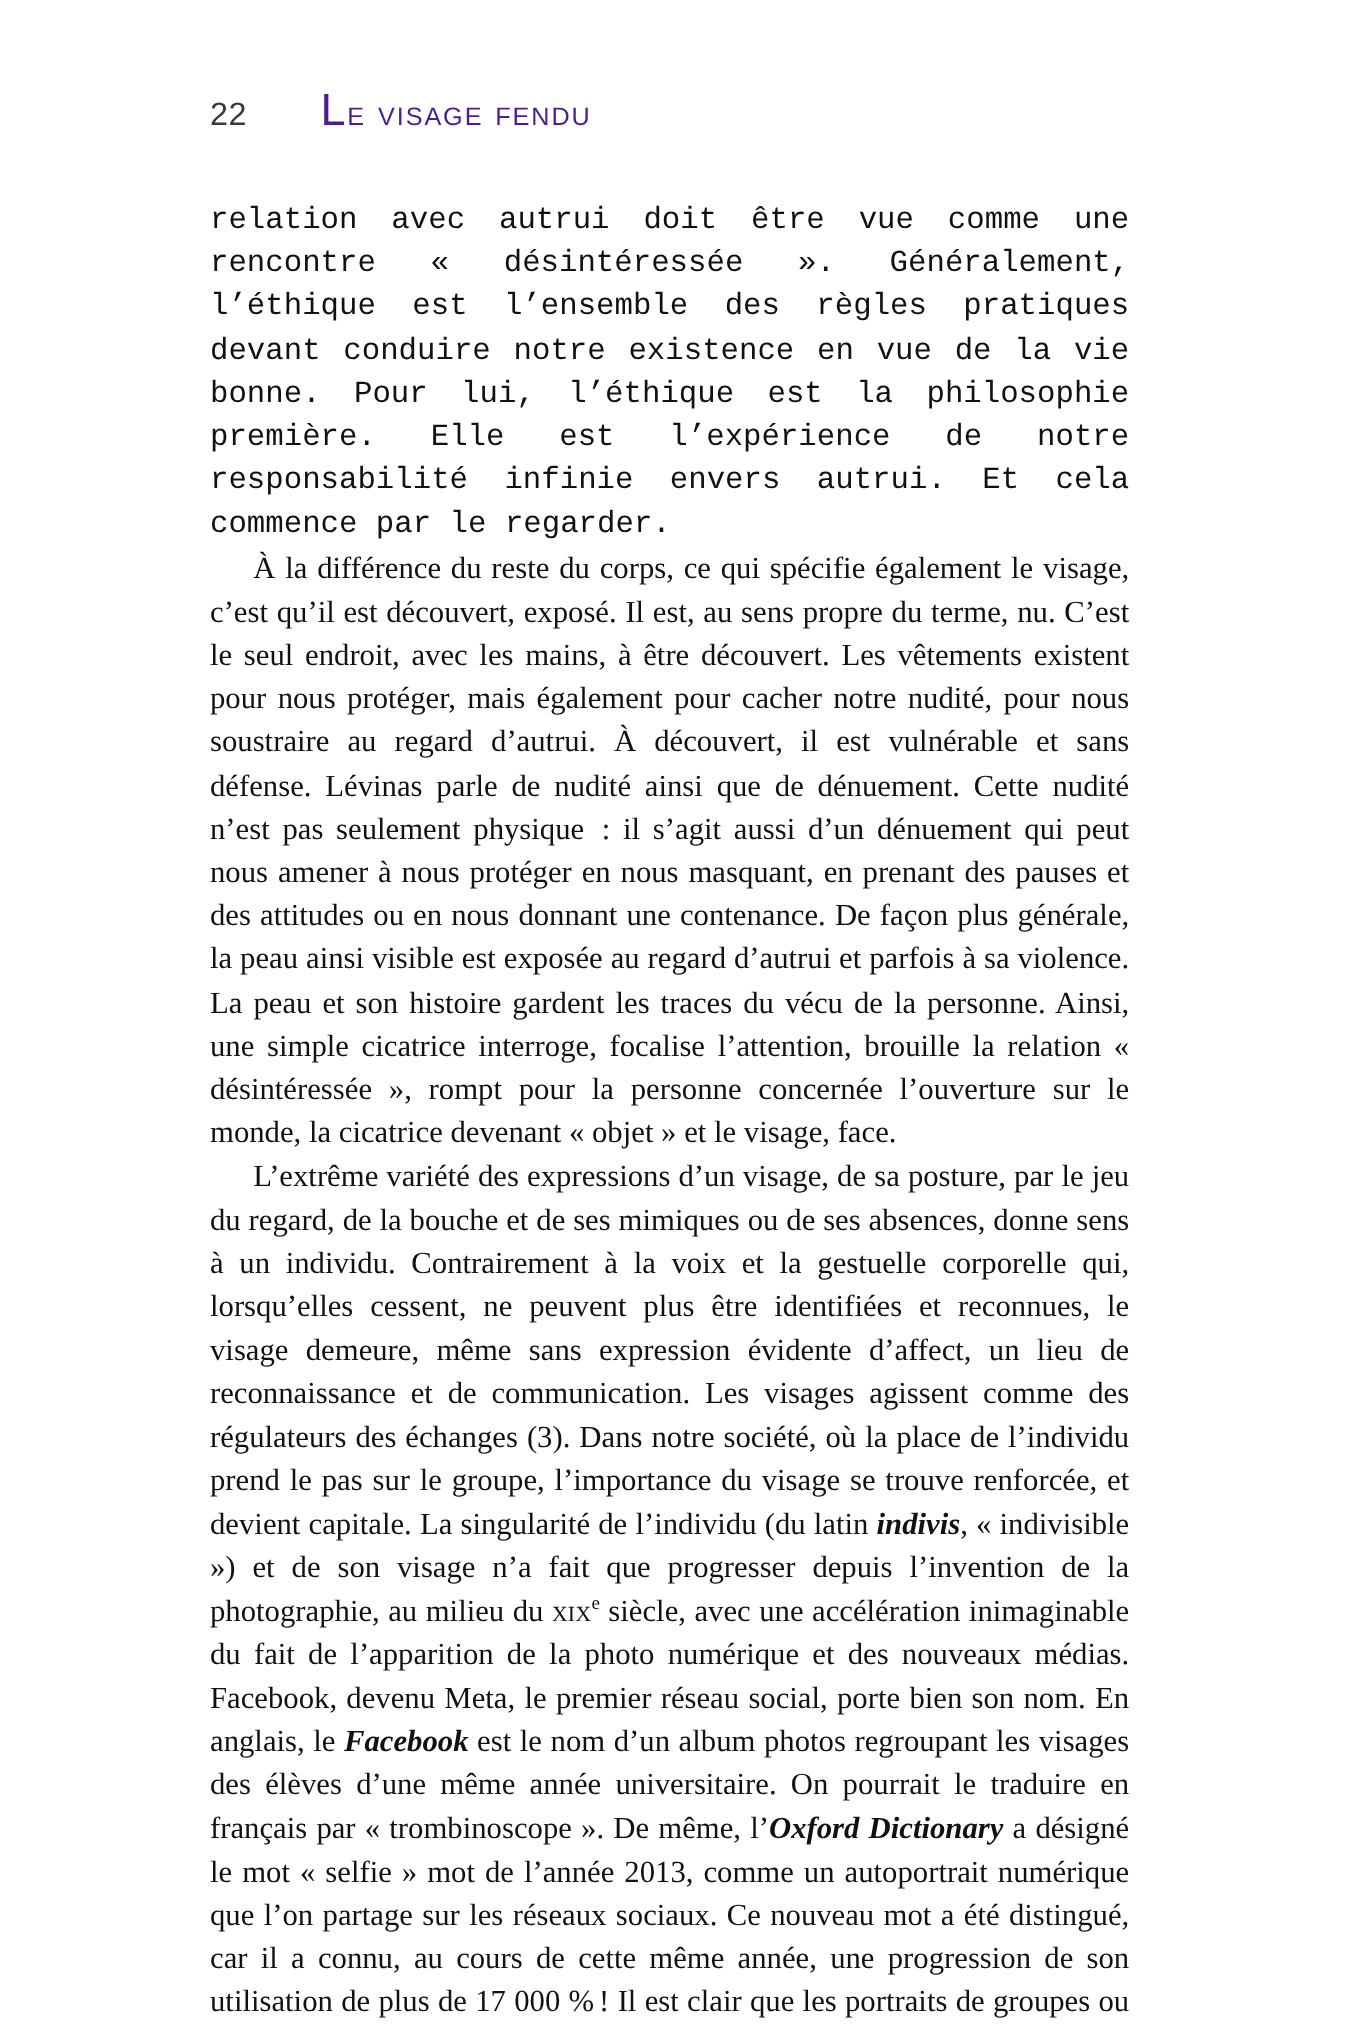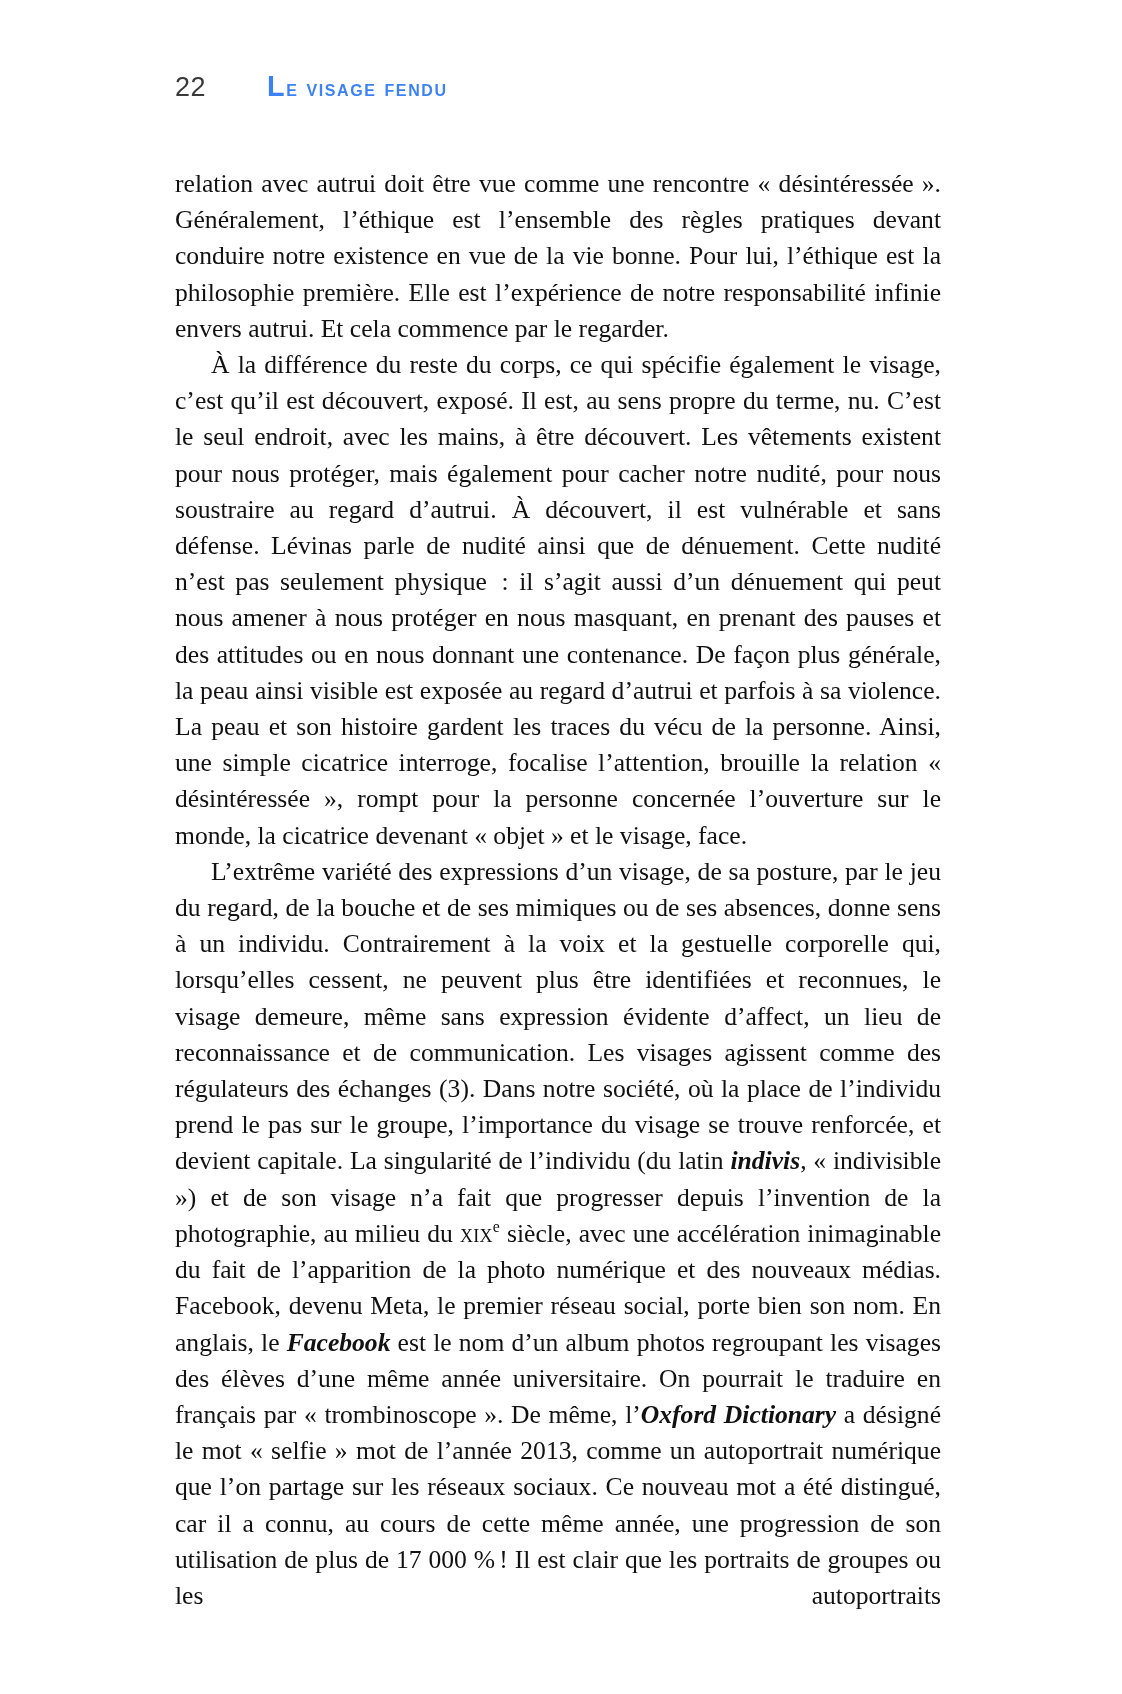--- a/index.html
+++ b/index.html
@@ -35,24 +35,24 @@
   .folio {
     font-size: 27px;
     font-weight: 300;
     letter-spacing: 0.4px;
     color: #3a3a3a;
     min-width: 92px;
     display: block;
   }
 
   .head-title {
-    font-size: 23px;
-    font-weight: 700;
+    font-size: 30px;
+    font-weight: 400;
     letter-spacing: 1.6px;
-    color: #3b82f6;
+    color: #4c1d95;
     font-variant: small-caps;
     text-transform: lowercase;
     white-space: pre;
   }
   
   .head-title::first-letter {
     text-transform: uppercase;
     font-size: 1.25em;
   }
 
@@ -81,20 +81,21 @@
     text-indent: 36px;
   }
 
   
   .textblock p.continues {
     text-align-last: justify;
   }
 
   .textblock p:first-child {
     text-indent: 0;
+    font-family: Liberation Mono, monospace;
   }
 
   i, em {
     font-style: italic;
     font-weight: bold;
   }
 
   .smallcaps {
     font-variant: small-caps;
     text-transform: lowercase;

